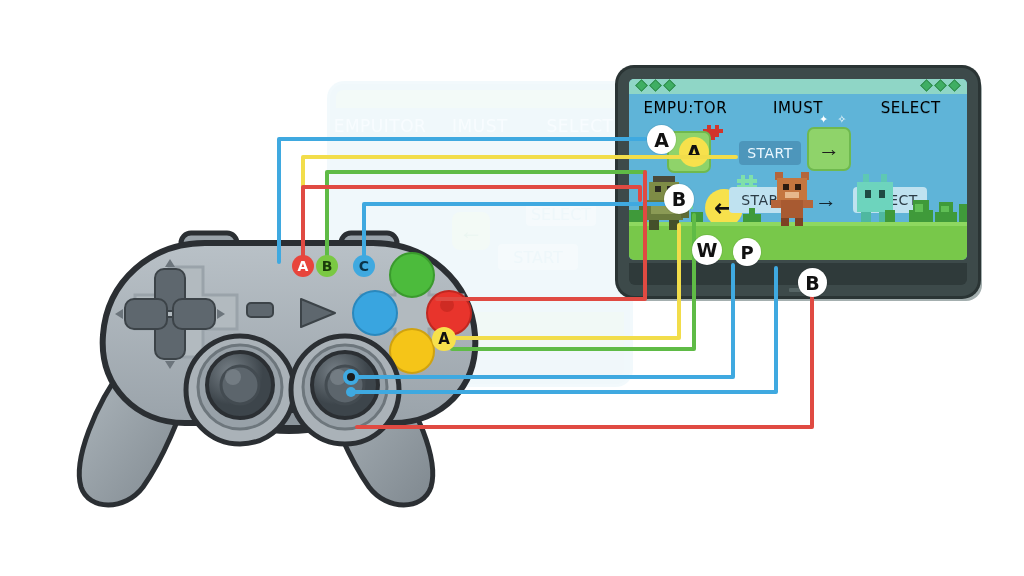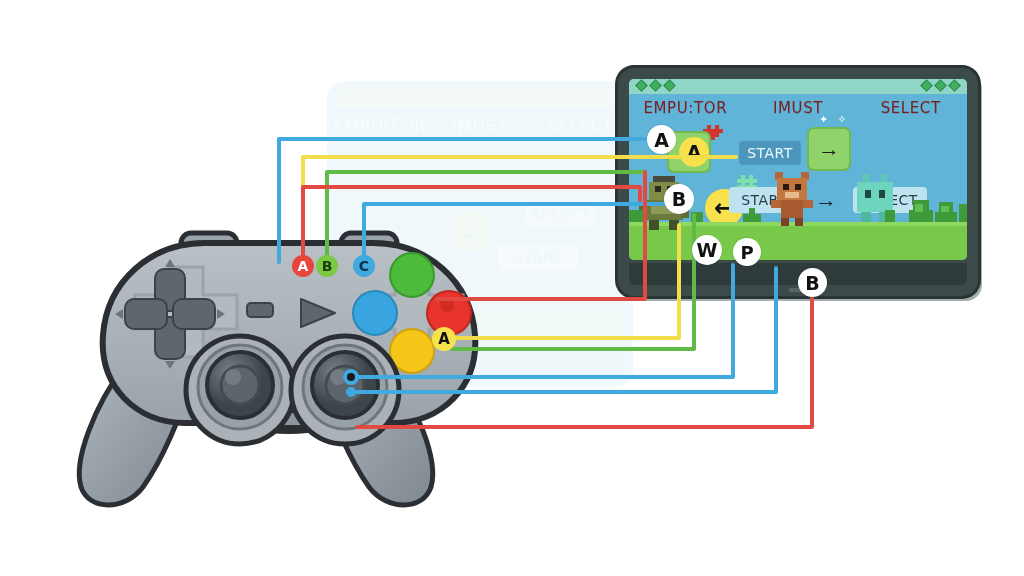--- a/index.html
+++ b/index.html
@@ -73,21 +73,21 @@
   .diamonds{position:absolute;top:2px;display:flex;gap:5px;}
   .diamonds.left{left:8px;}
   .diamonds.right{right:8px;}
   .diamond{
     width:9px;height:9px;background:#3fae63;
     transform:rotate(45deg);
     box-shadow:inset 0 0 0 1px #2f8c4d;
   }
   #tv .tv-head{
     position:absolute;top:20px;left:0;right:0;display:flex;
-    color:#7f1d1d;font-size:15px;letter-spacing:.6px;
+    color:#000000;font-size:15px;letter-spacing:.6px;
     font-family:"DejaVu Sans",sans-serif;text-shadow:0 1px 0 rgba(0,0,0,.12);
   }
   #tv .tv-head span{flex:1;text-align:center;}
   #tv .tv-foot{
     position:absolute;left:11px;right:11px;bottom:11px;height:22px;
     background:#2f3a3a;border-radius:0 0 6px 6px;
   }
   #tv .tv-led{
     position:absolute;left:50%;margin-left:-9px;bottom:4px;
     width:18px;height:4px;background:#566565;border-radius:1px;

